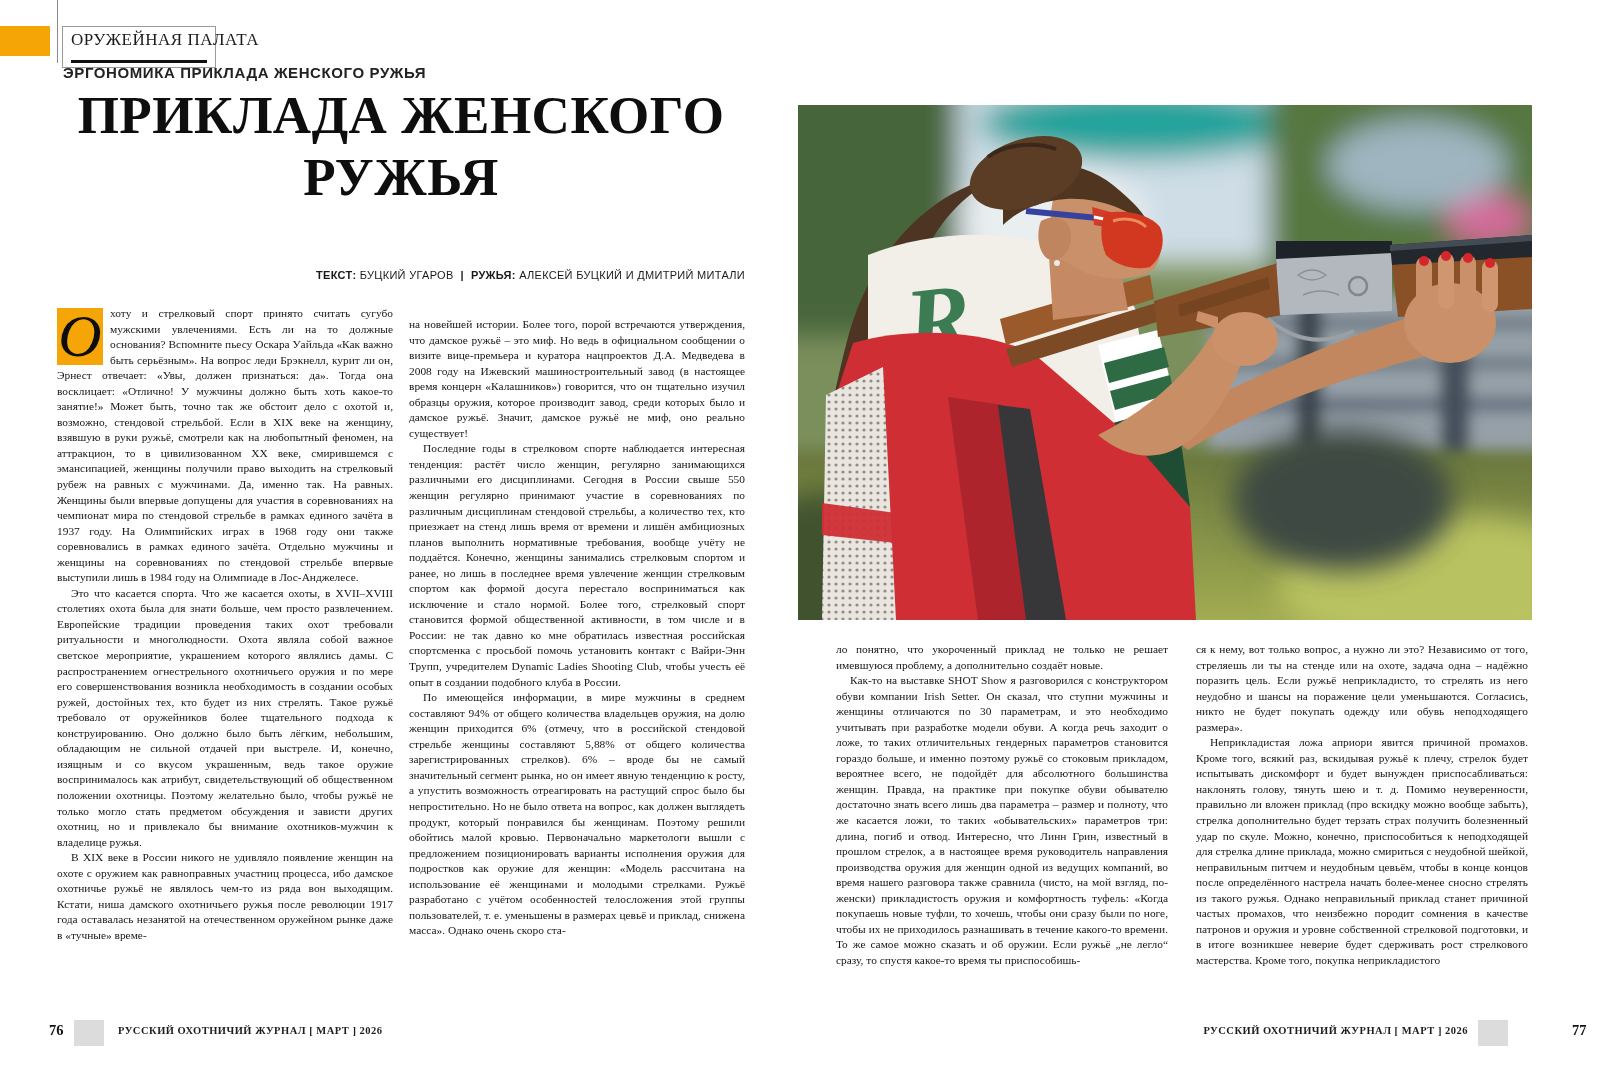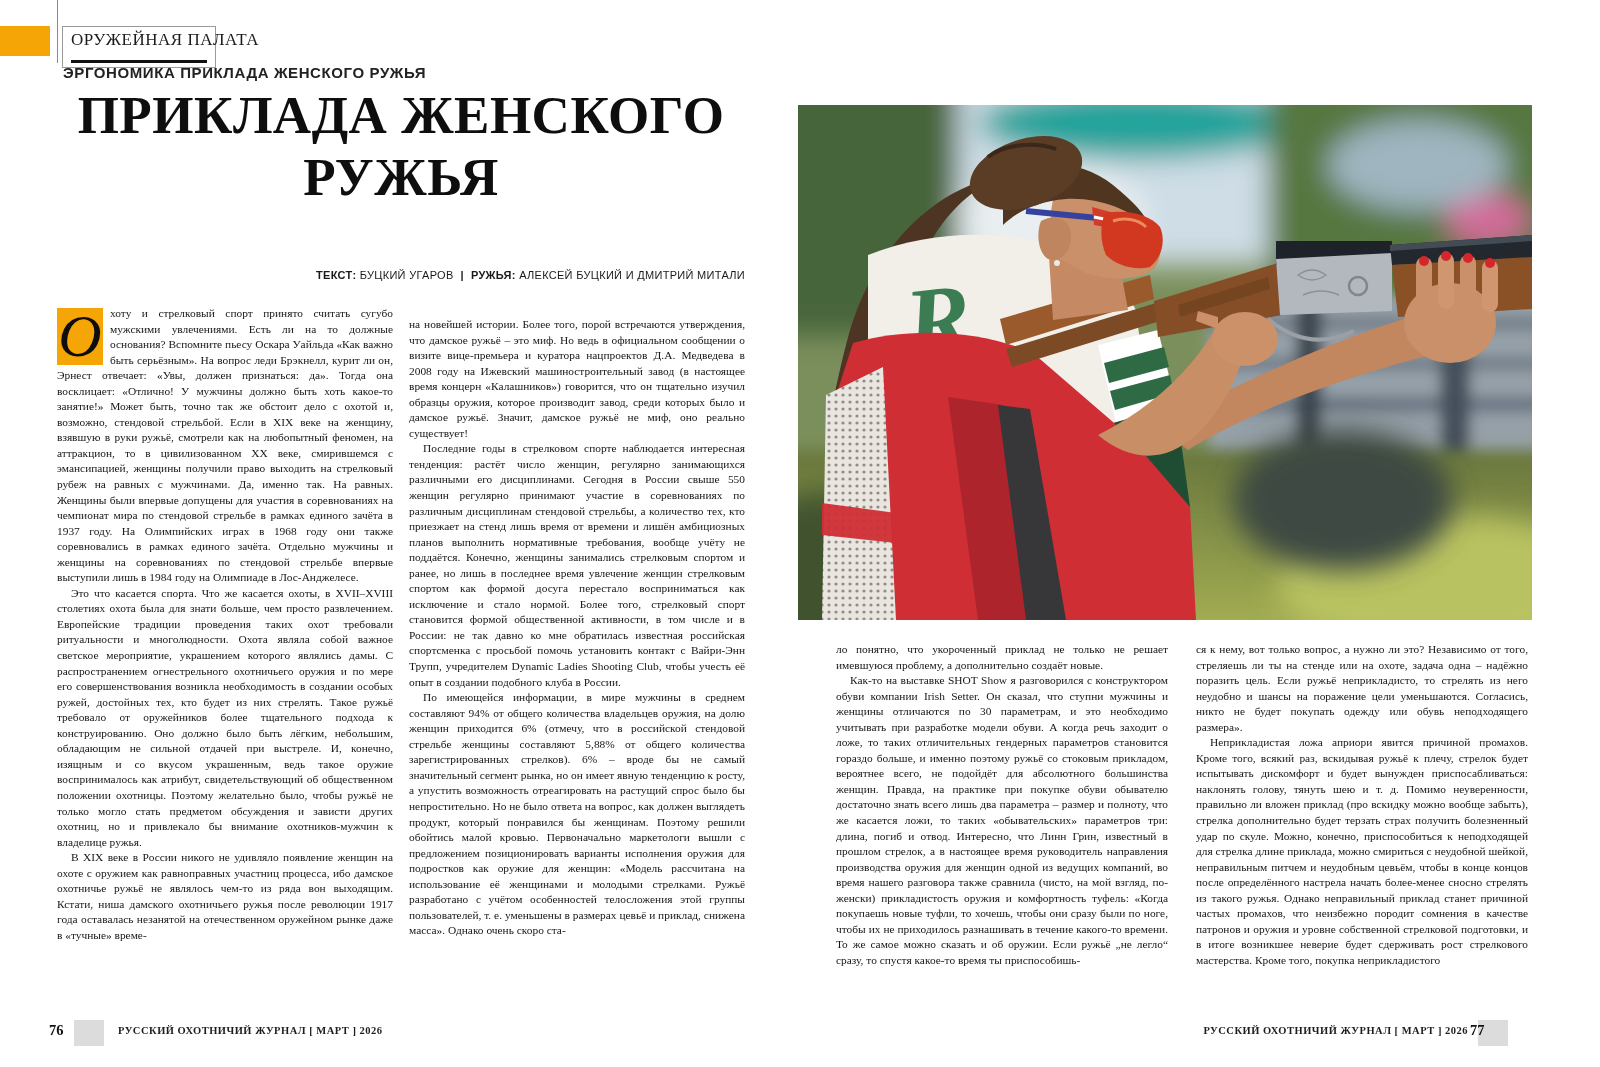--- a/index.html
+++ b/index.html
@@ -30,21 +30,21 @@
   .col2{left:409px;top:317px;width:336px;height:704px;}
   .col3{left:836px;top:642px;width:332px;height:368px;}
   .col4{left:1196px;top:642px;width:332px;height:368px;}
   .dropcap{float:left;width:46px;height:57px;background:#F5A506;margin:2px 7px 0 0;
            text-align:center;font-style:italic;font-size:60px;line-height:56px;color:#0d0d0d;}
   
   .photo{position:absolute;left:798px;top:105px;width:734px;height:515px;overflow:hidden;background:#7b8f5c;}
   
   .pagenum{position:absolute;top:1022px;font-weight:bold;font-size:14.5px;color:#111;}
   .pn-left{left:38px;margin-left:11px;}
-  .pn-right{left:1470px;}
+  .pn-right{left:1572px;}
   .footbar{position:absolute;top:1020px;width:30px;height:26px;background:#dcdcdc;}
   .fb-left{left:74px;}
   .fb-right{left:1478px;}
   .footline{position:absolute;top:1025px;font-weight:bold;font-size:10.5px;letter-spacing:.5px;color:#1d1d1d;}
   .fl-left{left:118px;}
   .fl-right{left:1038px;width:430px;text-align:right;}
 </style>
 </head>
 <body>
 

